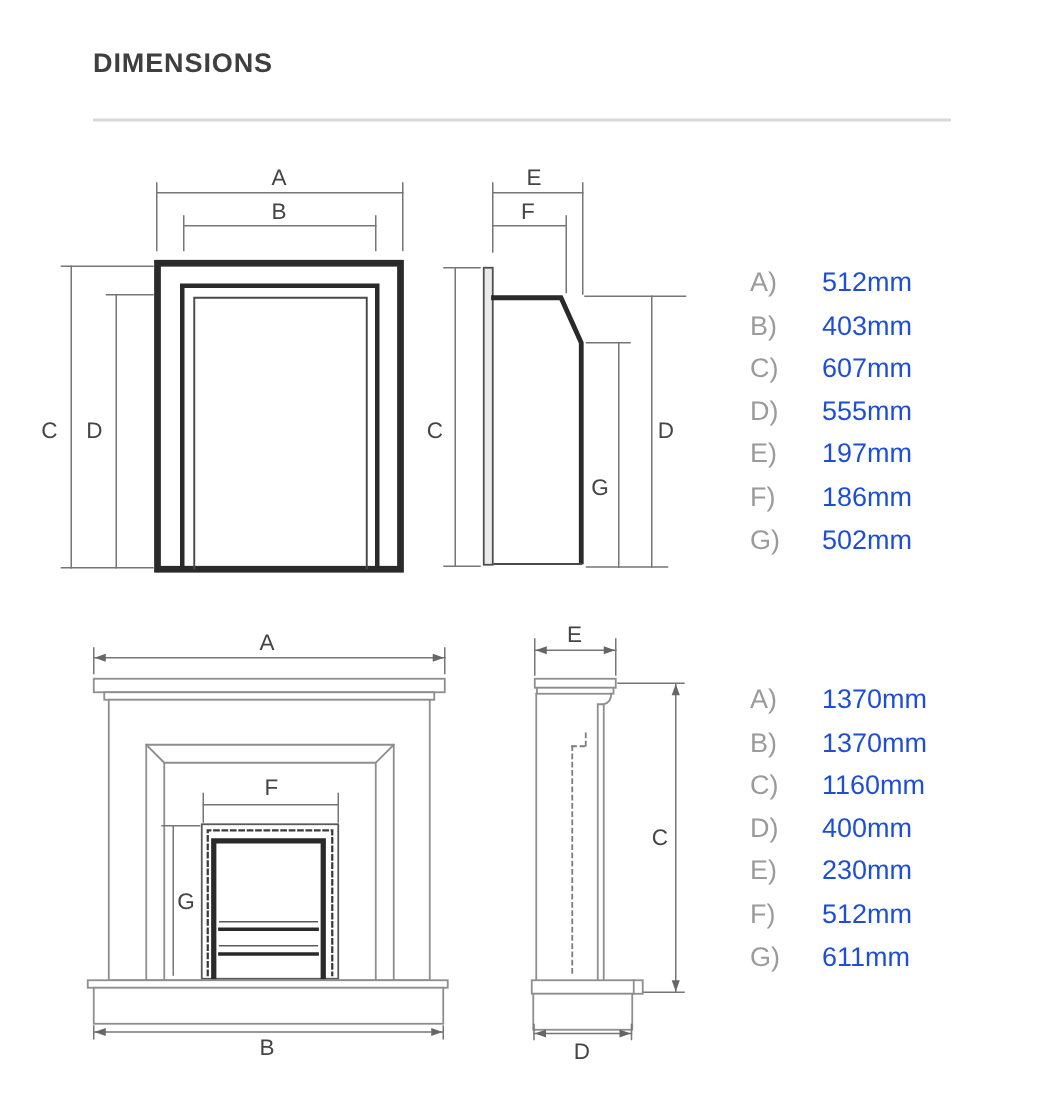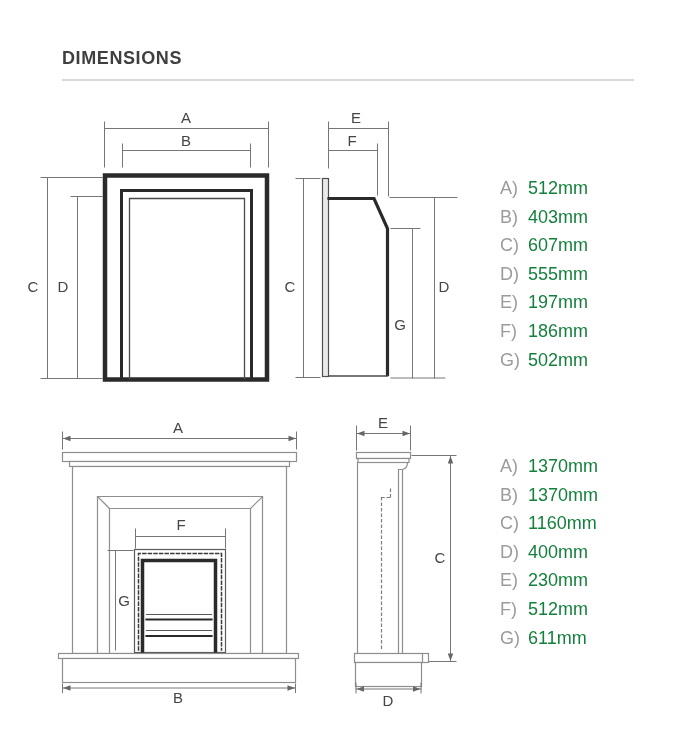--- a/index.html
+++ b/index.html
@@ -1,26 +1,26 @@
 <!DOCTYPE html>
 <html><head>
 <meta charset="utf-8">
 <style>
   html,body{margin:0;padding:0;background:#ffffff;}
   body{width:696px;height:740px;position:relative;font-family:"Liberation Sans","DejaVu Sans",sans-serif;overflow:hidden;}
 
-  .page-title{position:absolute;left:62px;top:48px;font-size:18px;font-weight:600;letter-spacing:.6px;color:#3f3f3f;}
+  .page-title{position:absolute;left:62px;top:32px;font-size:18px;font-weight:600;letter-spacing:.6px;color:#3f3f3f;}
   .divider{position:absolute;left:62px;top:79px;width:572px;height:2px;background:#d9d9d9;}
 
   .dim-list{position:absolute;left:500px;}
   .dim-list.top{top:174px;}
   .dim-list.bottom{top:452px;}
   .dim-row{height:28.6px;display:flex;align-items:center;font-size:18px;line-height:28.6px;}
   .dim-letter{color:#9b9b9b;min-width:28px;}
-  .dim-value{color:#15803d;}
+  .dim-value{color:#1d4ed8;margin-left:20px;}
 
   svg{position:absolute;left:0;top:0;}
   .dimline{stroke:#767676;stroke-width:1;fill:none;}
   .thick{stroke:#2a2a2a;fill:none;}
   .thin{stroke:#4a4a4a;stroke-width:1.3;fill:none;}
   .lg{stroke:#8e8e8e;stroke-width:1.2;fill:#ffffff;}
   .lgl{stroke:#8e8e8e;stroke-width:1.2;fill:none;}
   .dimtext{font-family:"Liberation Sans","DejaVu Sans",sans-serif;font-size:15px;fill:#454545;text-anchor:middle;}
   .arrow{fill:#666666;stroke:none;}
 </style>

